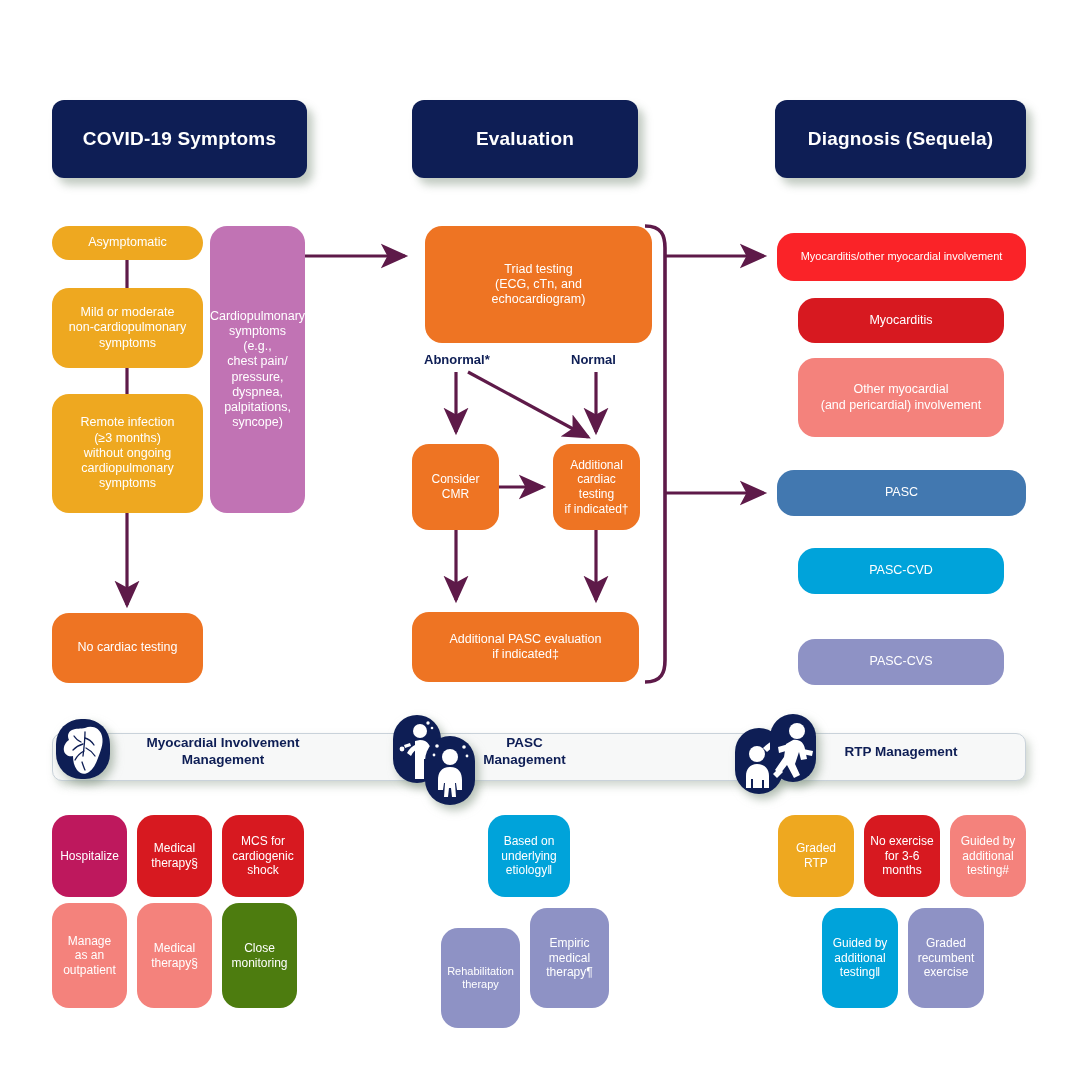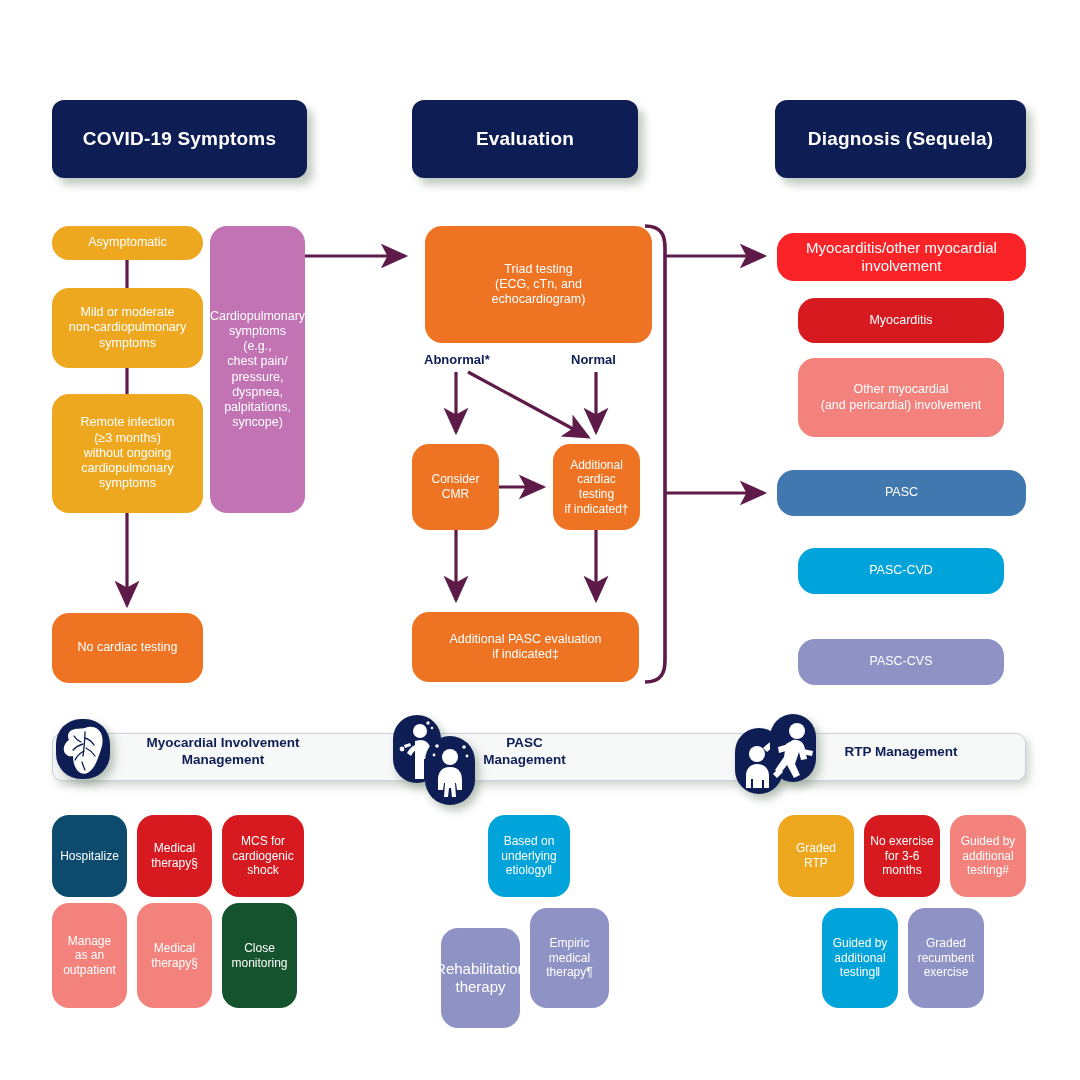--- a/index.html
+++ b/index.html
@@ -29,21 +29,21 @@
   .box {
     display: flex; align-items: center; justify-content: center;
     text-align: center;
     color: #ffffff;
     font-size: 12.5px;
     line-height: 1.22;
     padding: 3px 5px;
     border-radius: 17px;
   }
   .box.small { font-size: 12px; }
-  .box.tiny  { font-size: 15px; }
+  .box.tiny  { font-size: 11px; }
 
   .gold  { background: #EEA820; }
   .purple{ background: #C173B4; }
   .orange{ background: #EE7423; }
 
   .lbl {
     position: absolute;
     color: #0E1E55;
     font-weight: bold;
     font-size: 13px;
@@ -234,33 +234,33 @@
       <g fill="#ffffff">
         <circle cx="62" cy="17" r="8"></circle>
         <path d="M58 26 c7 -1 11 3 12 9 l2 10 l-6 1 l-2 -8 l-4 12 l5 11 l-6 3 l-7 -13 l-7 9 l-5 -4 l9 -13 l2 -13 z"></path>
         <path d="M57 29 l-14 4 l1 6 l14 -4 z"></path>
         <path d="M68 35 l10 2 l-1 5 l-10 -2 z"></path>
         <path d="M44 54 l-6 6 l4 4 l6 -6 z"></path>
       </g>
     </svg>
   </div>
 
-  <div class="box abs small" style="left:52px;top:815px;width:75px;height:82px;background:#0c4a6e;white-space:pre-line;">Hospitalize</div>
+  <div class="box abs small" style="left:52px;top:815px;width:75px;height:82px;background:#be185d;white-space:pre-line;">Hospitalize</div>
   <div class="box abs small" style="left:137px;top:815px;width:75px;height:82px;background:#D71920;white-space:pre-line;">Medical
 therapy§</div>
   <div class="box abs small" style="left:222px;top:815px;width:82px;height:82px;background:#D71920;white-space:pre-line;">MCS for
 cardiogenic
 shock</div>
 
   <div class="box abs small" style="left:52px;top:903px;width:75px;height:105px;background:#F4827C;white-space:pre-line;">Manage
 as an
 outpatient</div>
   <div class="box abs small" style="left:137px;top:903px;width:75px;height:105px;background:#F4827C;white-space:pre-line;">Medical
 therapy§</div>
-  <div class="box abs small" style="left:222px;top:903px;width:75px;height:105px;background:#14532d;white-space:pre-line;">Close
+  <div class="box abs small" style="left:222px;top:903px;width:75px;height:105px;background:#4d7c0f;white-space:pre-line;">Close
 monitoring</div>
 
   <div class="box abs small" style="left:488px;top:815px;width:82px;height:82px;background:#00A3DA;white-space:pre-line;">Based on
 underlying
 etiology‖</div>
   <div class="box abs tiny" style="left:441px;top:908px;width:79px;height:100px;background:#8E92C5;white-space:pre-line;margin-top:20px;">Rehabilitation
 therapy</div>
   <div class="box abs small" style="left:530px;top:908px;width:79px;height:100px;background:#8E92C5;white-space:pre-line;">Empiric
 medical
 therapy¶</div>

